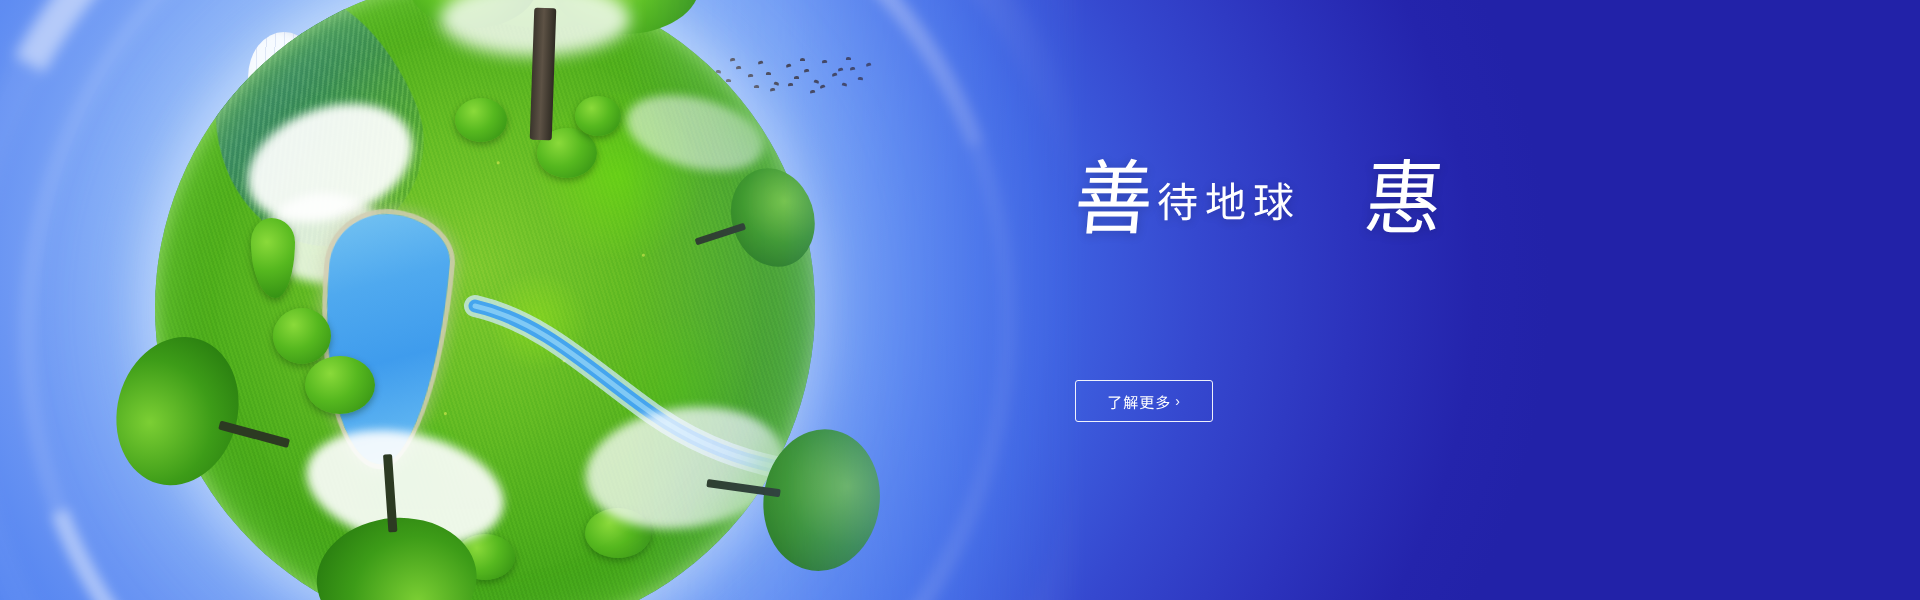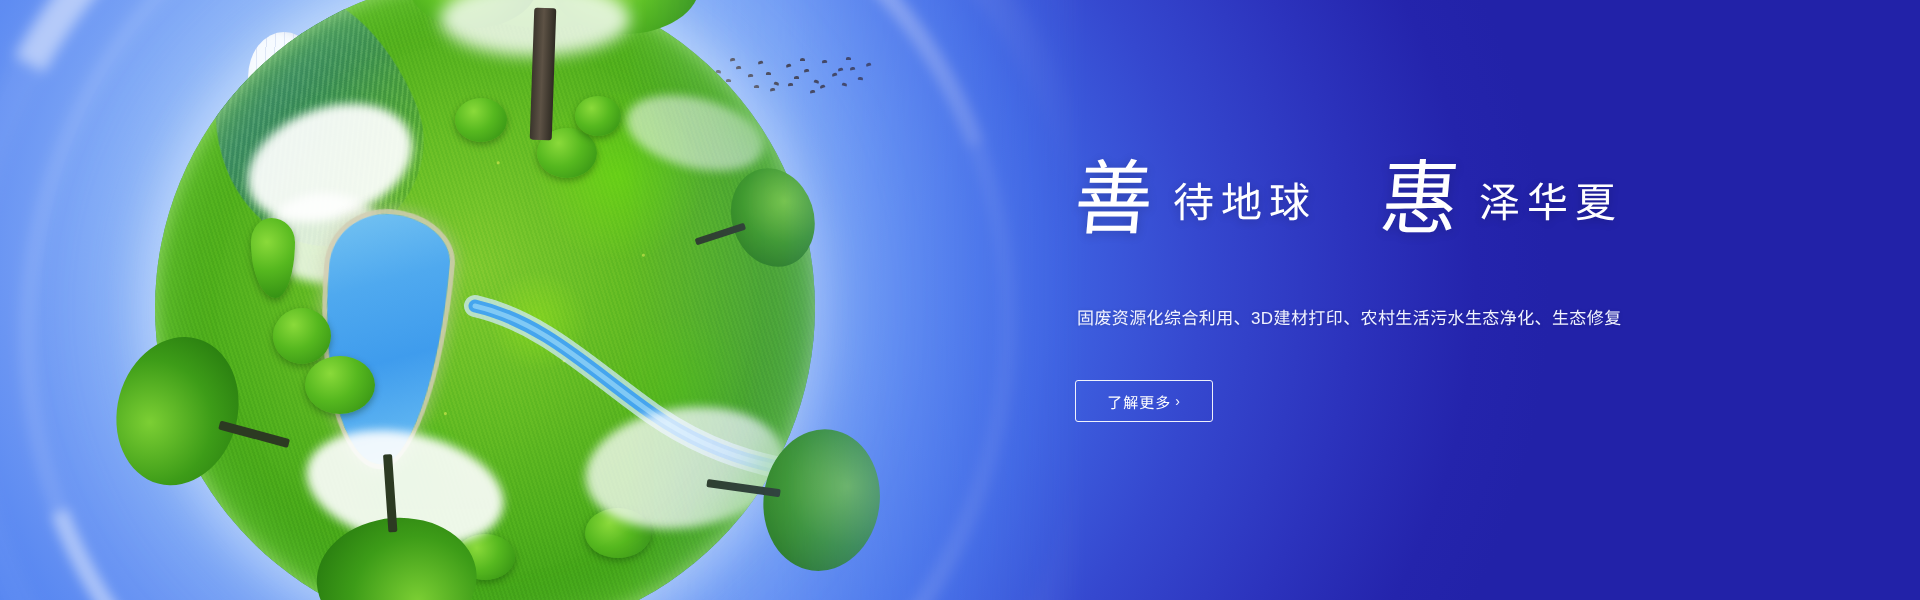--- a/index.html
+++ b/index.html
@@ -204,21 +204,20 @@
   .brush{
     font-family:"DejaVu Serif","Liberation Serif",serif;
     font-size:78px;line-height:.92;font-weight:400;
     letter-spacing:0;margin-right:4px;
     transform:skewX(-5deg) scaleY(1.04);
   }
   .hsmall{
     font-family:"DejaVu Serif","Liberation Serif",serif;
     font-size:41px;line-height:1;letter-spacing:7px;font-weight:400;
     padding-bottom:12px;
-    margin-left:16px;
   }
   .hgap{display:inline-block;width:64px;}
 
   .subtitle{
     position:absolute;left:2px;top:256px;
     font-size:25px;letter-spacing:9.5px;font-weight:400;
     color:#ffffff;white-space:nowrap;
     text-shadow:0 1px 6px rgba(0,0,0,.18);
   }
   .desc{
@@ -350,25 +349,23 @@
     </div>
   </div>
 
   <div class="content">
 
     <div class="headline">
       <span class="brush">善</span>
       <span class="hsmall">待地球</span>
       <span class="hgap"></span>
       <span class="brush">惠</span>
-      <span class="hsmall">泽华夏</span>
-    </div>
-
-
-    <div class="desc">固废资源化综合利用、3D建材打印、农村生活污水生态净化、生态修复</div>
+    </div>
+
+
 
     <div class="cta">
       <span>了解更多</span>
       <span class="chev">›</span>
     </div>
 
   </div>
 </div>
 
 </body></html>

